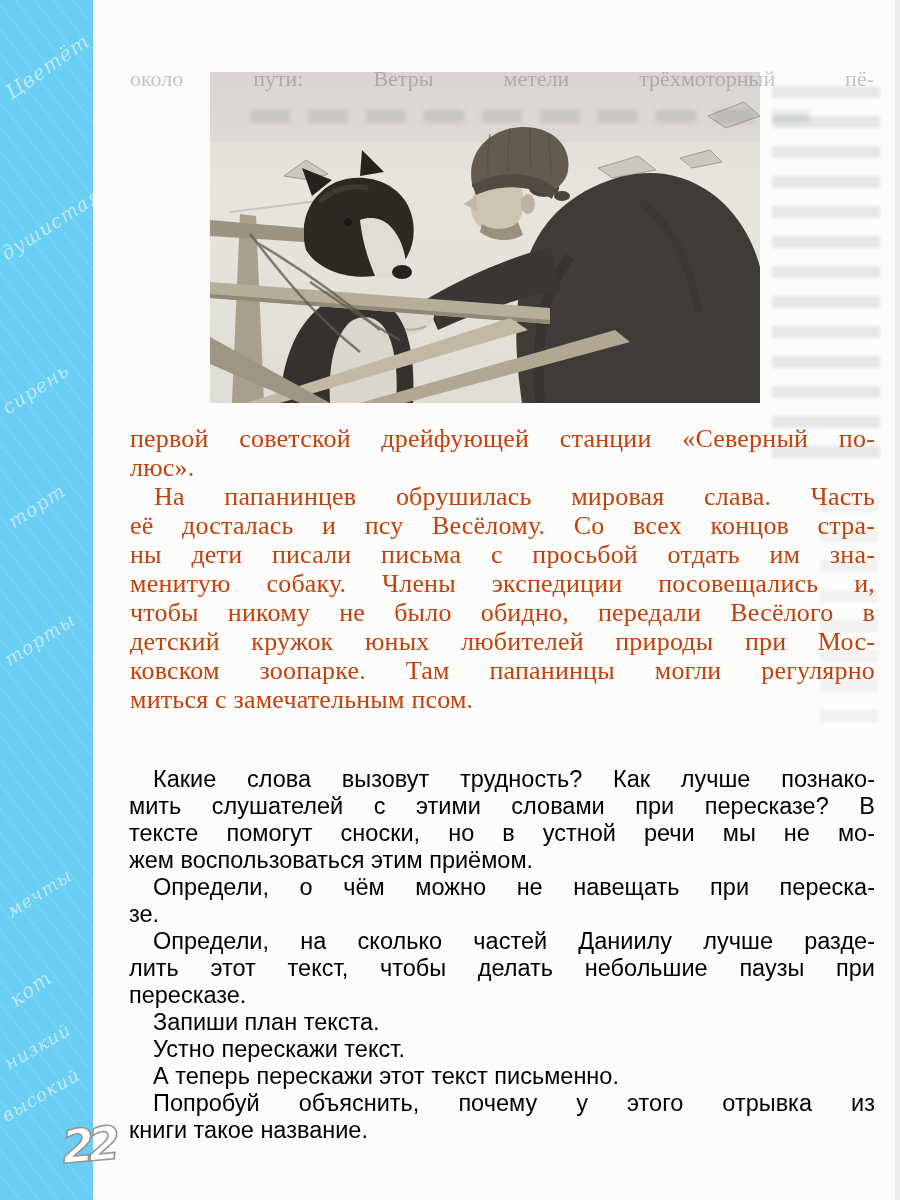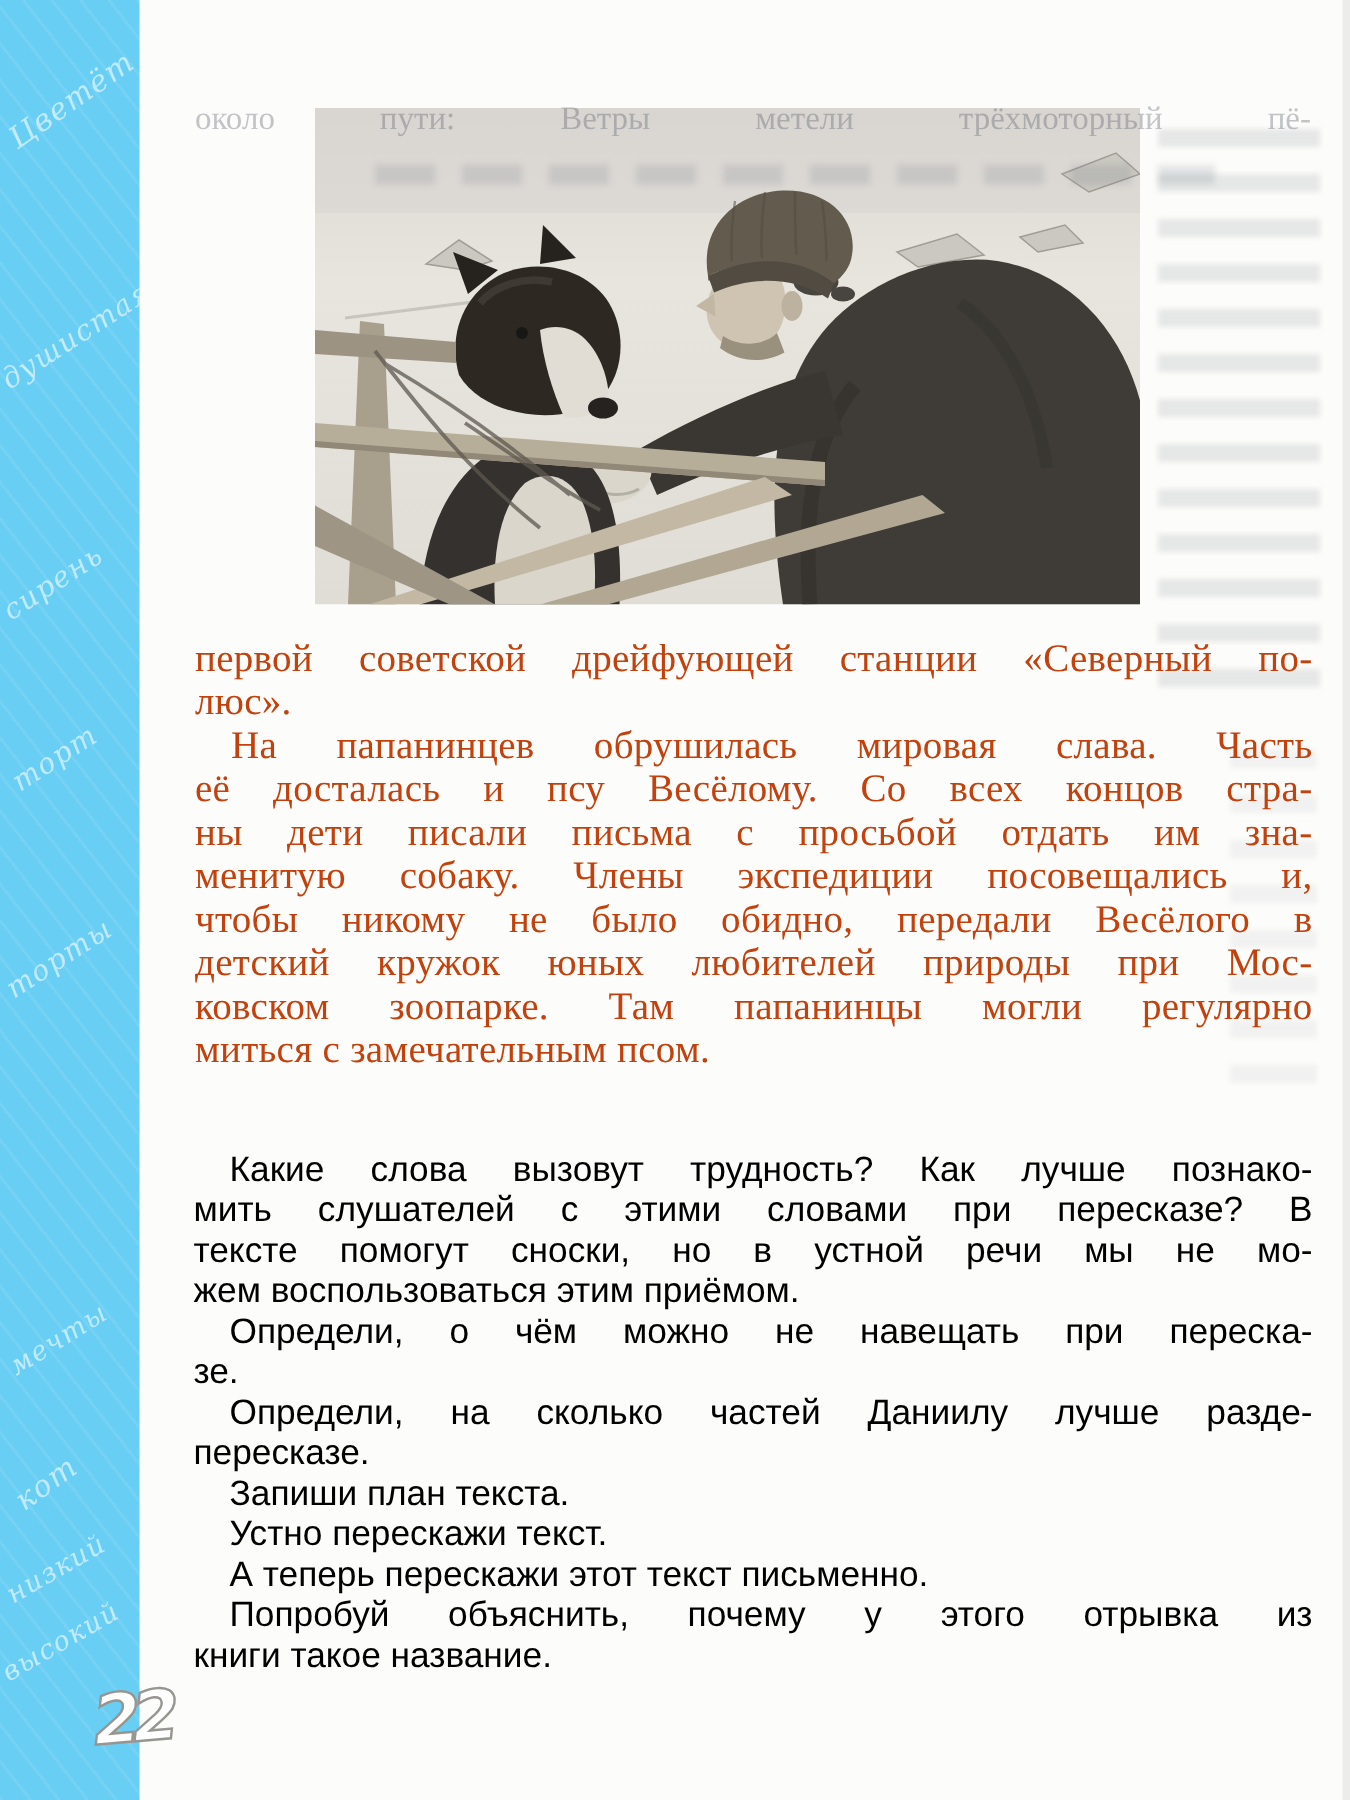--- a/index.html
+++ b/index.html
@@ -198,20 +198,21 @@
     <div class="tline left">миться с замечательным псом.</div>
   </div>
 <div class="tasks" id="tasks">
     <div class="tline just ind">Какие слова вызовут трудность? Как лучше познако-</div>
     <div class="tline just">мить слушателей с этими словами при пересказе? В</div>
     <div class="tline just">тексте помогут сноски, но в устной речи мы не мо-</div>
     <div class="tline left">жем воспользоваться этим приёмом.</div>
     <div class="tline just ind">Определи, о чём можно не навещать при переска-</div>
     <div class="tline left">зе.</div>
     <div class="tline just ind">Определи, на сколько частей Даниилу лучше разде-</div>
+    <div class="tline just">лить этот текст, чтобы делать небольшие паузы при</div>
     <div class="tline left">пересказе.</div>
     <div class="tline left ind">Запиши план текста.</div>
     <div class="tline left ind">Устно перескажи текст.</div>
     <div class="tline left ind">А теперь перескажи этот текст письменно.</div>
     <div class="tline just ind">Попробуй объяснить, почему у этого отрывка из</div>
     <div class="tline left">книги такое название.</div>
   </div>
 
 <div class="pagenum">22</div>
 <div class="edge"></div>

